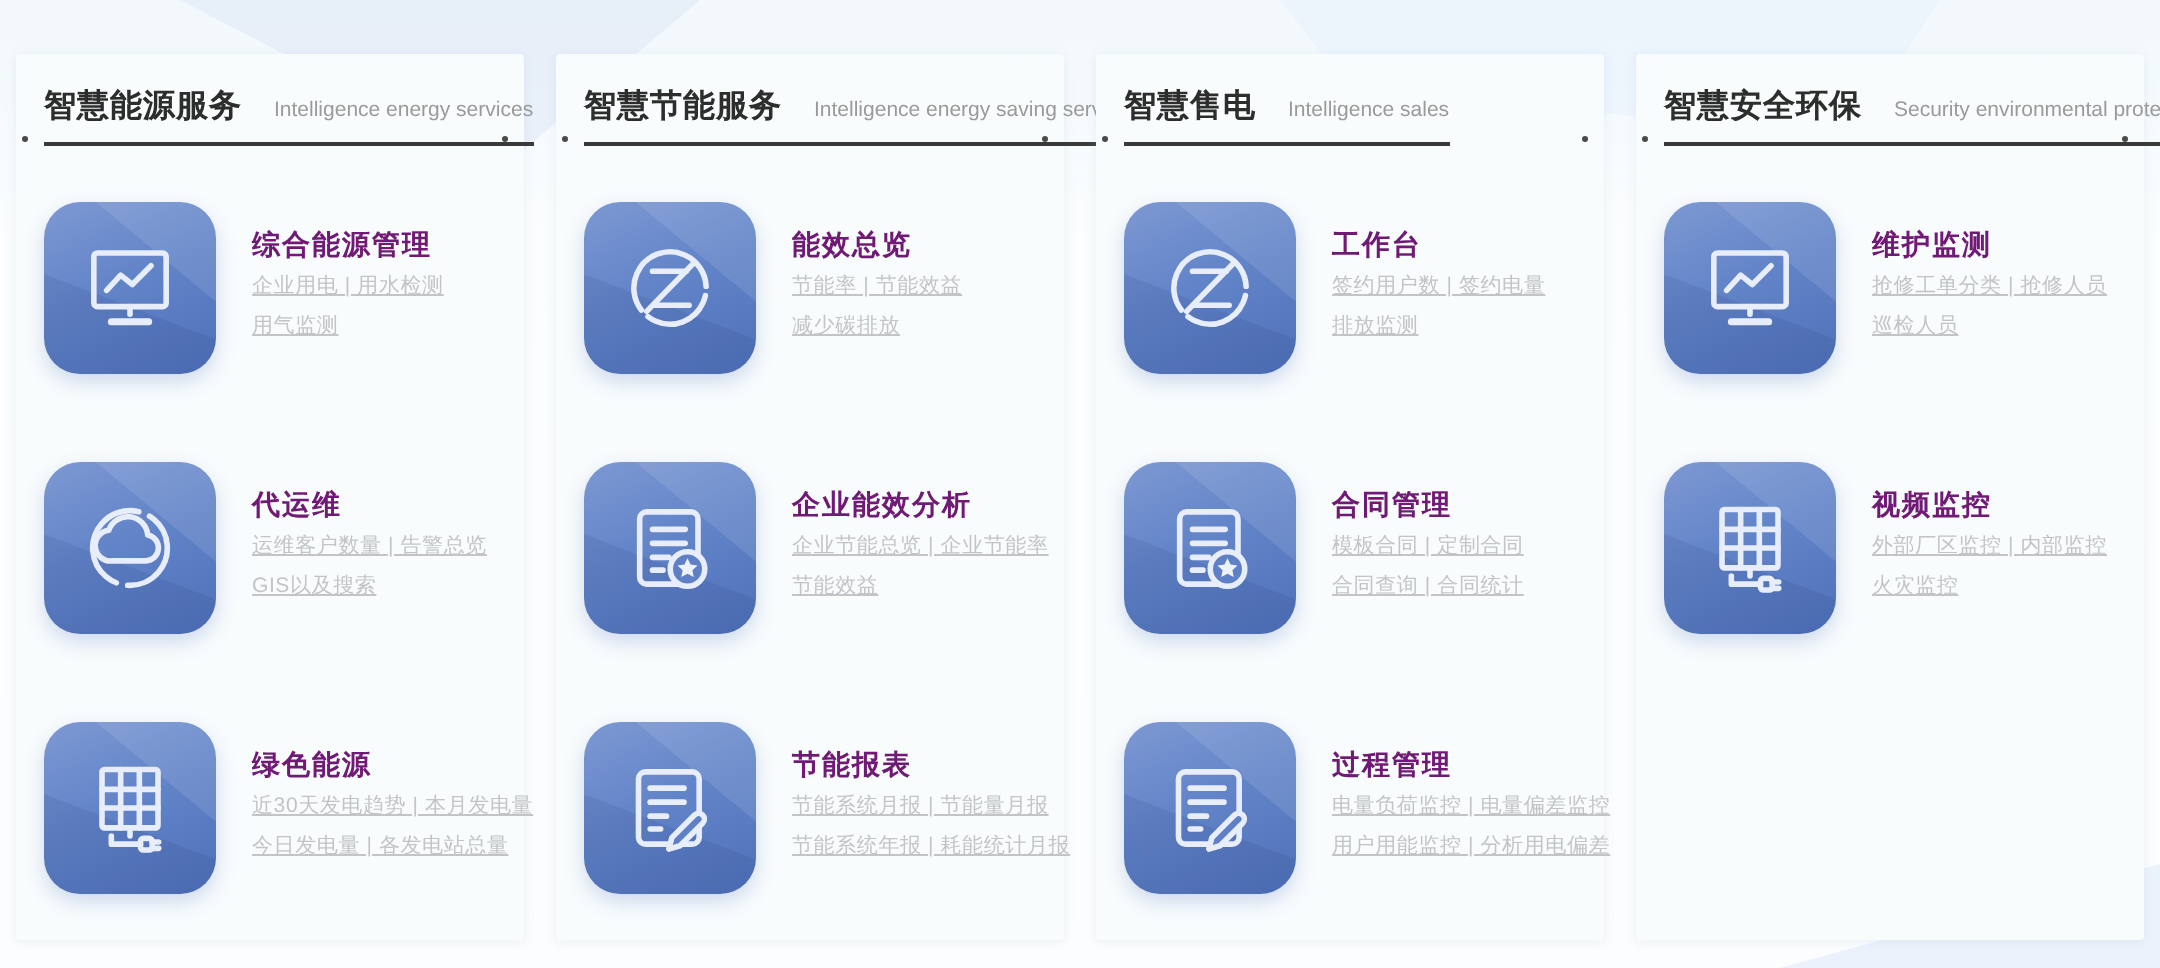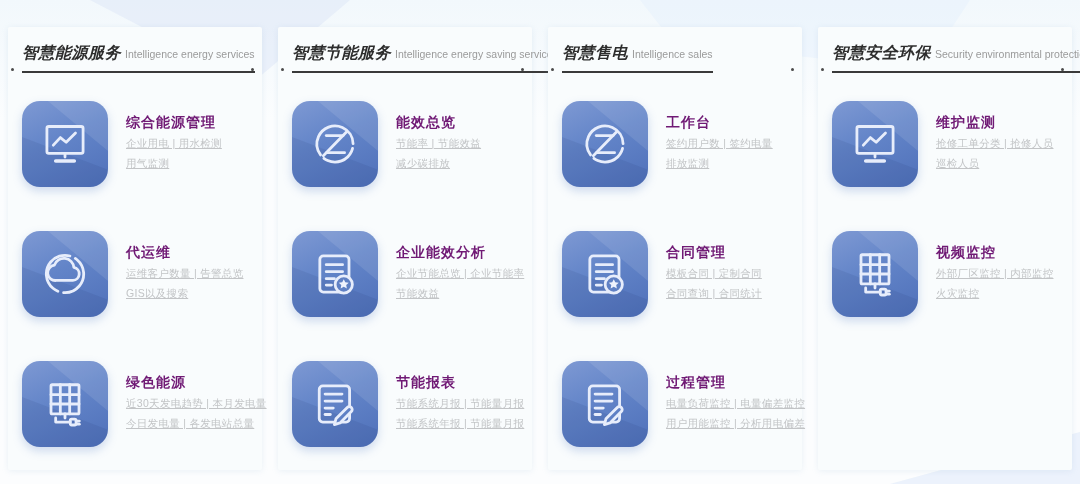--- a/index.html
+++ b/index.html
@@ -13,22 +13,22 @@
         clip-path:polygon(100% 0,100% 100%,0 100%);}
   .deco.wedge-mid{left:640px;top:0;width:330px;height:70px;background:rgba(228,240,252,0.45);
         clip-path:polygon(0 0,100% 0,86% 100%,10% 60%);}
 
   .columns{position:absolute;left:8px;top:27px;display:flex;gap:16px;}
   .panel{position:relative;width:254px;height:443px;background:#f9fcfd;border-radius:2px;
          box-shadow:0 1px 6px rgba(150,185,210,0.18);box-sizing:border-box;}
 
   .panel-header{position:relative;margin:16px 12px 0 14px;height:26px;}
   .header-title{display:inline-block;border-bottom:2px solid #3a3a3a;padding-bottom:7px;white-space:nowrap;}
-  .zh{font-size:16px;font-weight:700;color:#2d2d2d;letter-spacing:0.5px;font-style:italic;}
-  .en{font-size:10.5px;color:#9a9a9a;margin-left:4px;}
+  .zh{font-size:16px;font-weight:700;color:#2d2d2d;letter-spacing:0.5px;}
+  .en{font-size:10.5px;color:#9a9a9a;margin-left:16px;}
   .dot{position:absolute;width:3px;height:3px;border-radius:50%;background:#4a4a4a;bottom:-2px;}
   .dot.l{left:-11px;}
   .dot.r{right:-4px;}
 
   .cards{margin:32px 0 0 14px;}
   .card{display:flex;height:86px;margin-bottom:44px;cursor:pointer;}
   .tile{position:relative;width:86px;height:86px;border-radius:18px;flex-shrink:0;overflow:hidden;
         background:linear-gradient(155deg,#7e99d3 0%,#6284c8 45%,#4f70b9 100%);
         box-shadow:0 4px 10px rgba(95,128,196,0.28);}
   .tile::before{content:"";position:absolute;inset:0;background:rgba(255,255,255,0.10);
@@ -171,21 +171,21 @@
                   <path d="M15.5 21.5 h14.5"></path>
                   <path d="M15.5 27.5 h7"></path>
                   <path d="M15.5 33 h4.5"></path>
       <path d="M23.5 41.6 l1.3-4.9 9.7-9.7 a2.45 2.45 0 0 1 3.5 3.5 l-9.7 9.7 z" fill="#5f80c4"></path>
                 </g>
               </svg>
             </div>
     <div class="card-text">
       <div class="card-title">节能报表</div>
       <div class="card-sub">节能系统月报 | 节能量月报</div>
-      <div class="card-sub">节能系统年报 | 节能量月报</div>
+      <div class="card-sub">节能系统年报 | 耗能统计月报</div>
     </div>
   </div>
         </div>
   </div>
       <div class="panel">
     <div class="panel-header">
       <i class="dot l"></i>
       <span class="header-title">
         <span class="zh">智慧售电</span><span class="en">Intelligence  sales</span>
       </span>

